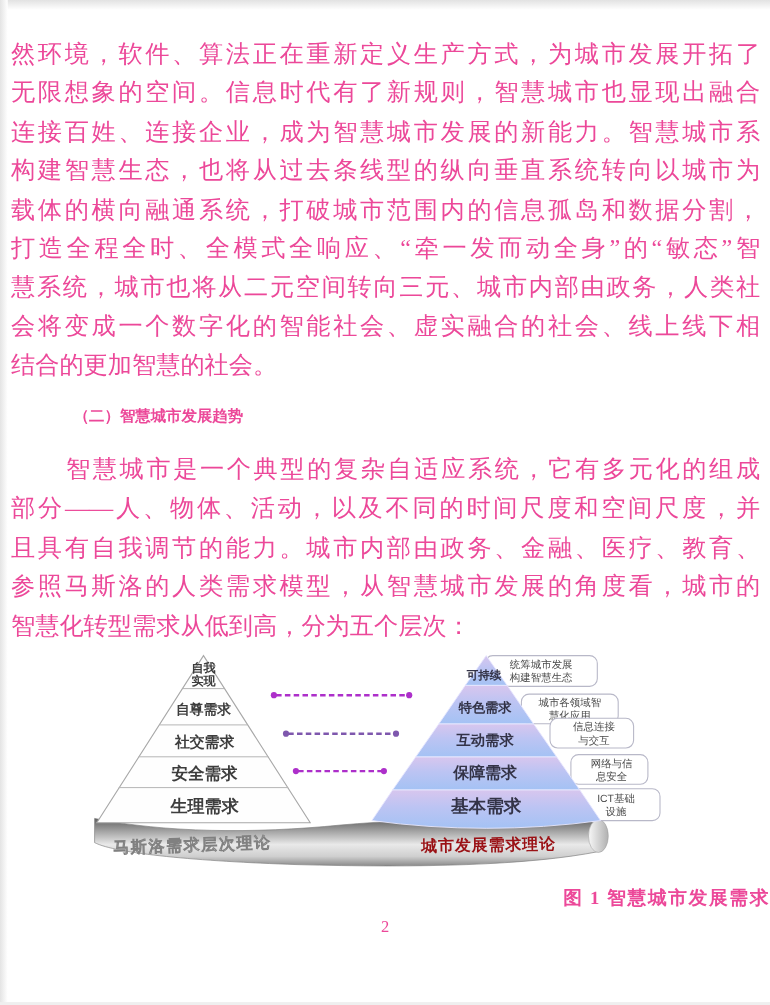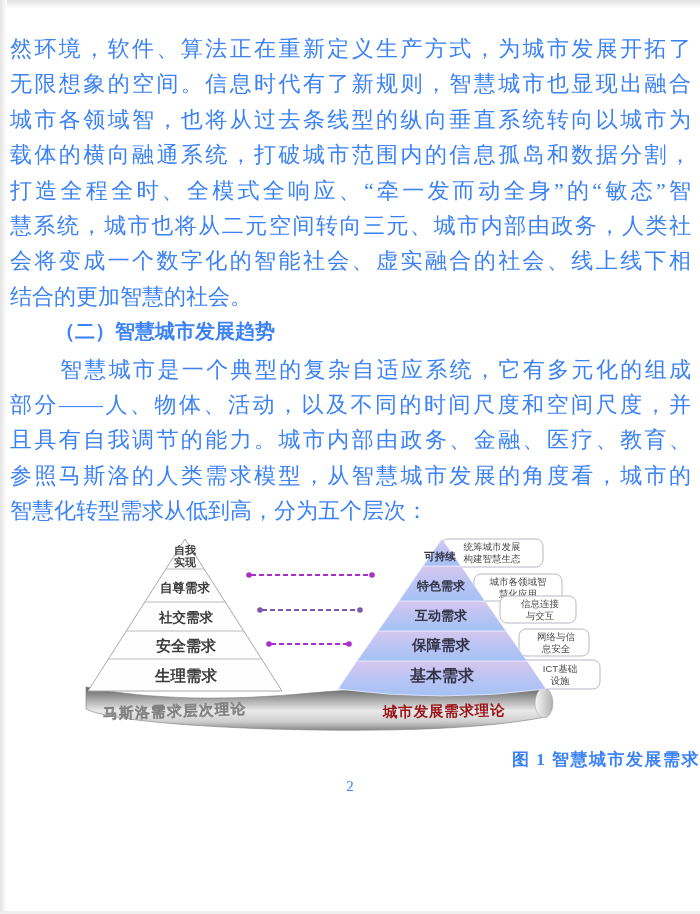--- a/index.html
+++ b/index.html
@@ -2,36 +2,36 @@
 <html><head>
 <meta charset="utf-8">
 <style>
   html,body { margin:0; padding:0; background:#ffffff; }
   .page {
     position:relative;
     width:700px; height:914px;
     background:#ffffff;
     overflow:hidden;
     font-family:"Liberation Serif","DejaVu Serif",serif;
-    color:#3b82f6;
+    color:#ec4899;
   }
   .edge-top   { position:absolute; top:0; left:0; right:0; height:9px;
                 background:linear-gradient(#e2e2e2,#ffffff); }
   .edge-left  { position:absolute; top:0; left:0; bottom:0; width:7px;
                 background:linear-gradient(90deg,#e4e4e4,#ffffff); }
   .edge-bottom{ position:absolute; bottom:0; left:0; right:0; height:3px;
                 background:#efefef; }
   .content { position:relative; padding:31px 9px 0 10px; }
   .para { font-size:22px; line-height:35.4px; }
   .tl  { text-align:justify; text-align-last:justify; text-justify:inter-character; }
   .nl  { text-align:left; text-align-last:left; }
   .ind { text-indent:50px; }
   .heading {
-    font-size:20px; line-height:35.4px; font-weight:bold;
-    padding-left:45px; margin:0;
+    font-size:14px; line-height:35.4px; font-weight:bold;
+    padding-left:45px; margin:12px;
   }
   .p2 { margin-top:2px; }
   .figure { position:relative; width:700px; height:220px; margin-top:0; }
   .figure svg { display:block; }
   .caption {
     text-align:right; font-size:17px; font-weight:bold;
     letter-spacing:1.5px; line-height:22px; margin-top:0;
   }
   .page-number { text-align:center; font-size:15px; margin-top:7px; }
   svg text { font-family:"Liberation Sans","DejaVu Sans",sans-serif; }
@@ -41,21 +41,22 @@
 
 <div class="page">
   <div class="edge-top"></div>
   <div class="edge-left"></div>
 
   <div class="content">
 
     <div class="para">
       <div class="tl">然环境，软件、算法正在重新定义生产方式，为城市发展开拓了</div>
       <div class="tl">无限想象的空间。信息时代有了新规则，智慧城市也显现出融合</div>
-      <div class="tl">城市各领域智，也将从过去条线型的纵向垂直系统转向以城市为</div>
+      <div class="tl">连接百姓、连接企业，成为智慧城市发展的新能力。智慧城市系</div>
+      <div class="tl">构建智慧生态，也将从过去条线型的纵向垂直系统转向以城市为</div>
       <div class="tl">载体的横向融通系统，打破城市范围内的信息孤岛和数据分割，</div>
       <div class="tl">打造全程全时、全模式全响应、“牵一发而动全身”的“敏态”智</div>
       <div class="tl">慧系统，城市也将从二元空间转向三元、城市内部由政务，人类社</div>
       <div class="tl">会将变成一个数字化的智能社会、虚实融合的社会、线上线下相</div>
       <div class="nl">结合的更加智慧的社会。</div>
     </div>
 
     <h3 class="heading">（二）智慧城市发展趋势</h3>
 
     <div class="para p2">

